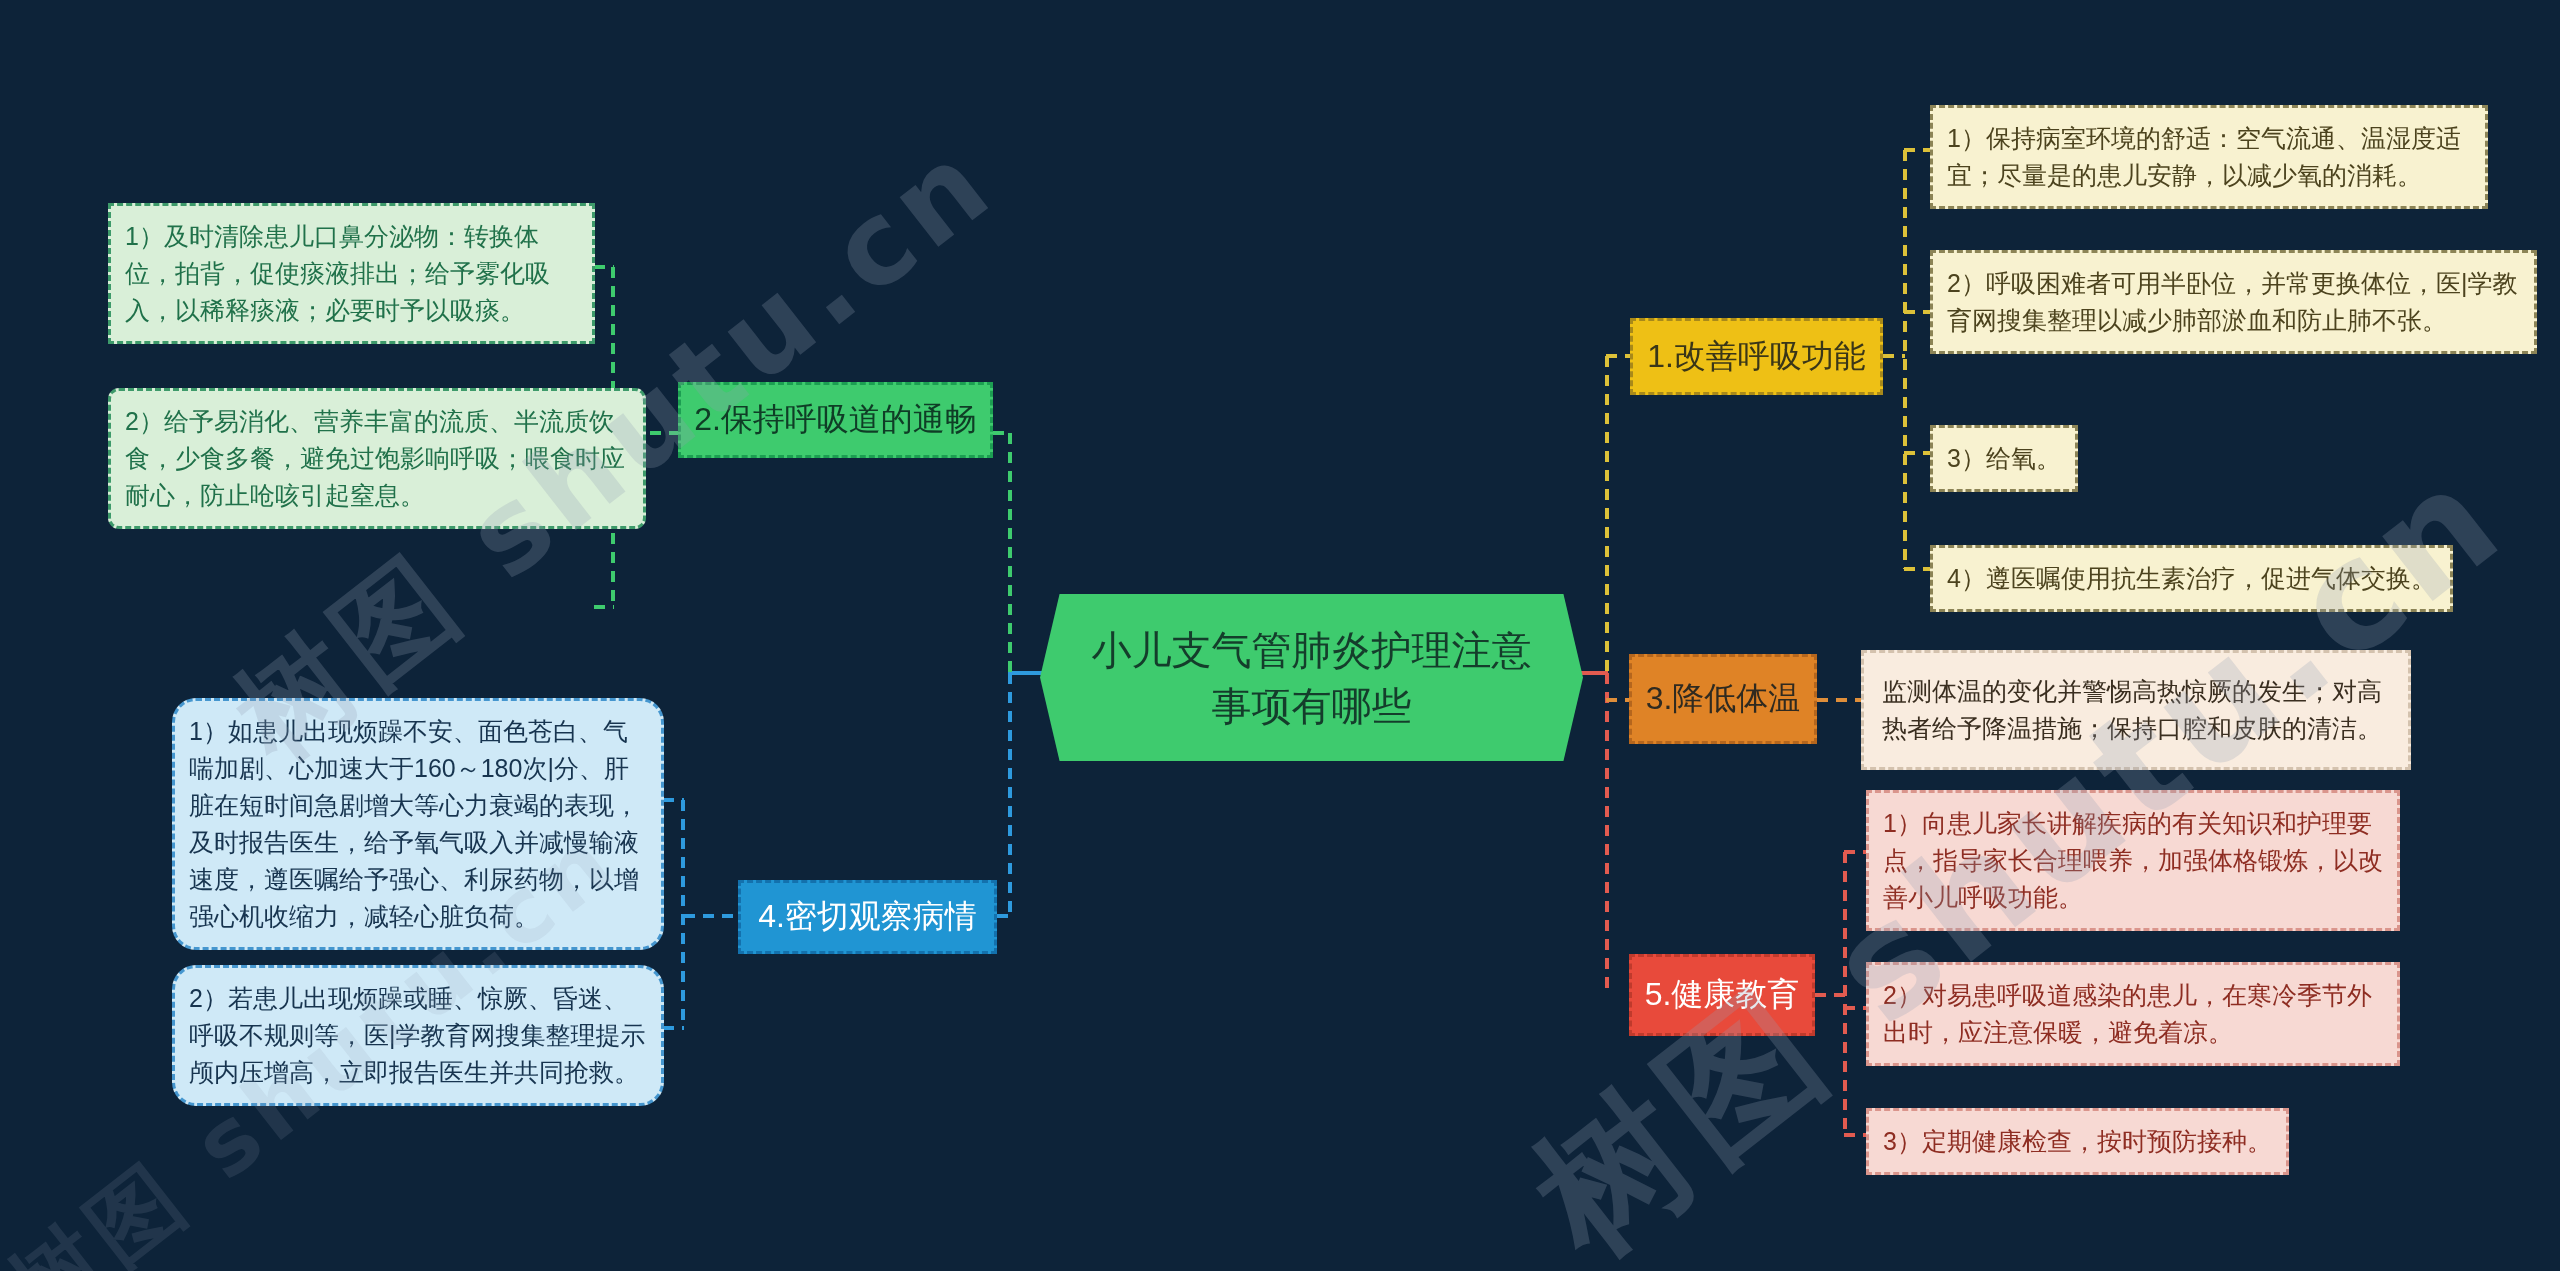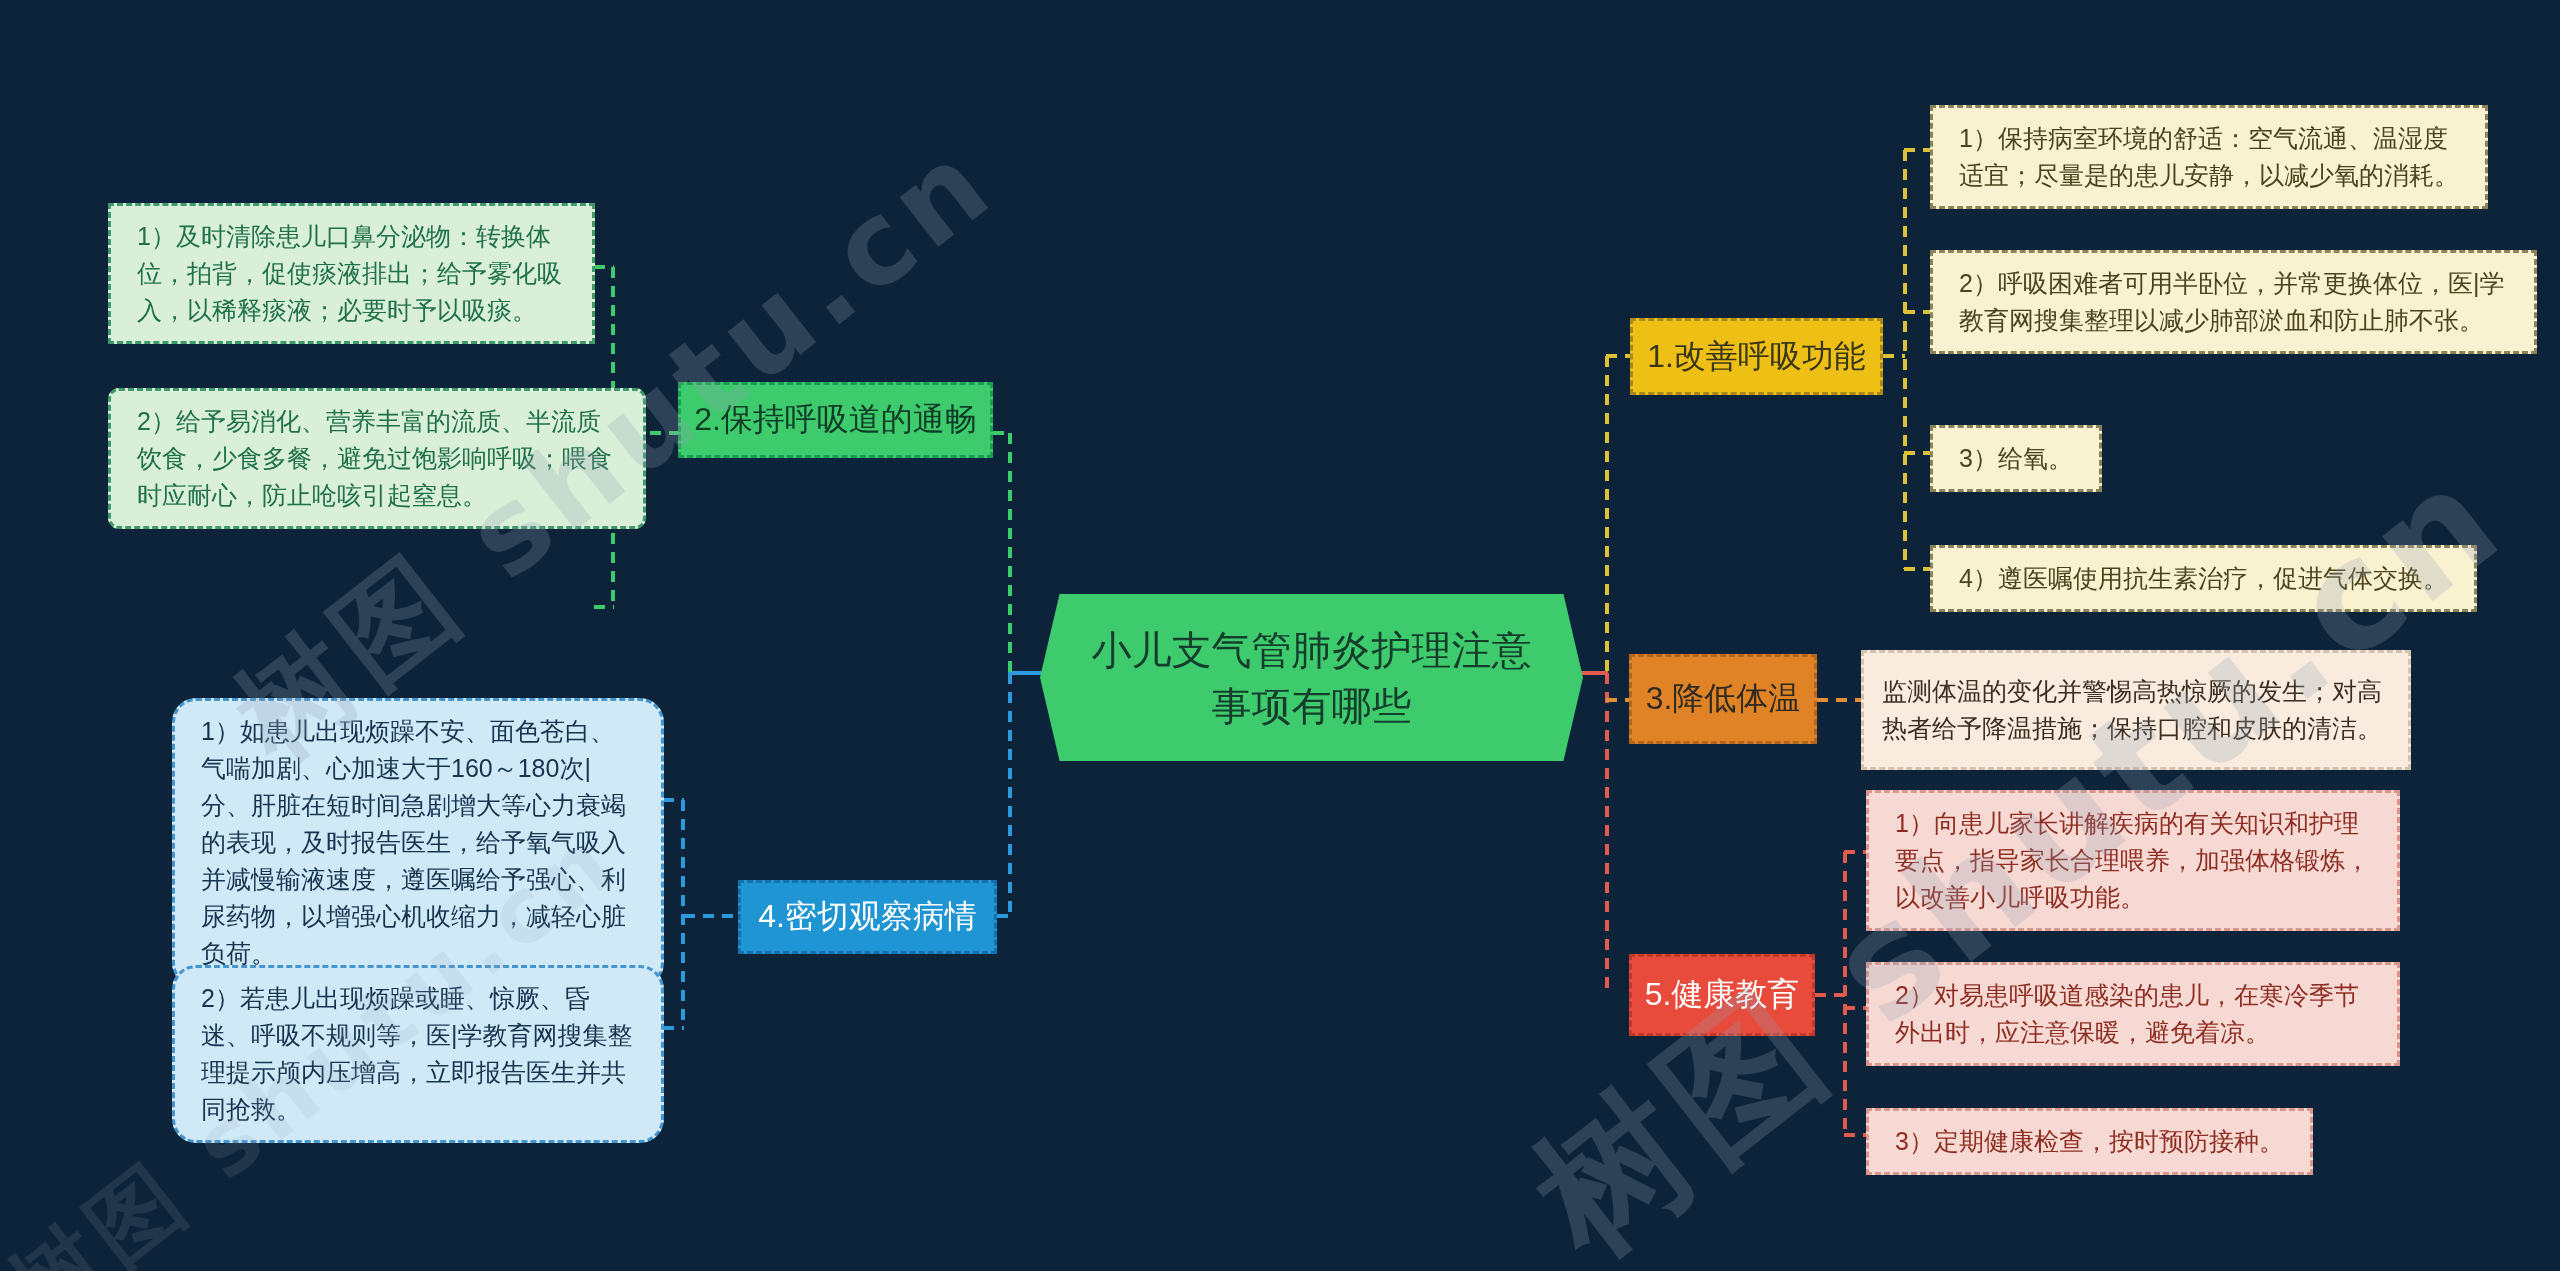--- a/index.html
+++ b/index.html
@@ -24,21 +24,21 @@
   .hline.dash-red   {background:repeating-linear-gradient(to right,#e25b50 0 11px,transparent 11px 19px);}
   .vline.dash-red   {background:repeating-linear-gradient(to bottom,#e25b50 0 11px,transparent 11px 19px);}
   .hline.dash-orange{background:repeating-linear-gradient(to right,#df8e3a 0 11px,transparent 11px 19px);}
   .hline.solid-blue {background:#2e9ade;}
   .hline.solid-red  {background:#e25b50;}
 
   
   .leaf{
     position:absolute;
     font-size:25px;line-height:37px;
-    padding:12px 26px;
+    padding:12px 14px;
     box-sizing:border-box;
     border:3px dashed #999;
     text-align:left;
     word-break:break-all;
   }
   .leaf.green {background:#d9efd8;border-color:#3d9a6a;color:#20714a;}
   .leaf.blue  {background:#cfe9f7;border-color:#4596cf;color:#17344f;border-radius:24px;}
   .leaf.cream {background:#f8f2d0;border-color:#8c8456;color:#4c431e;}
   .leaf.peach {background:#f9ecdf;border-color:#d4c2ae;color:#3a2e20;}
   .leaf.pink  {background:#f7d9d3;border-color:#da958c;color:#8e2d22;}

